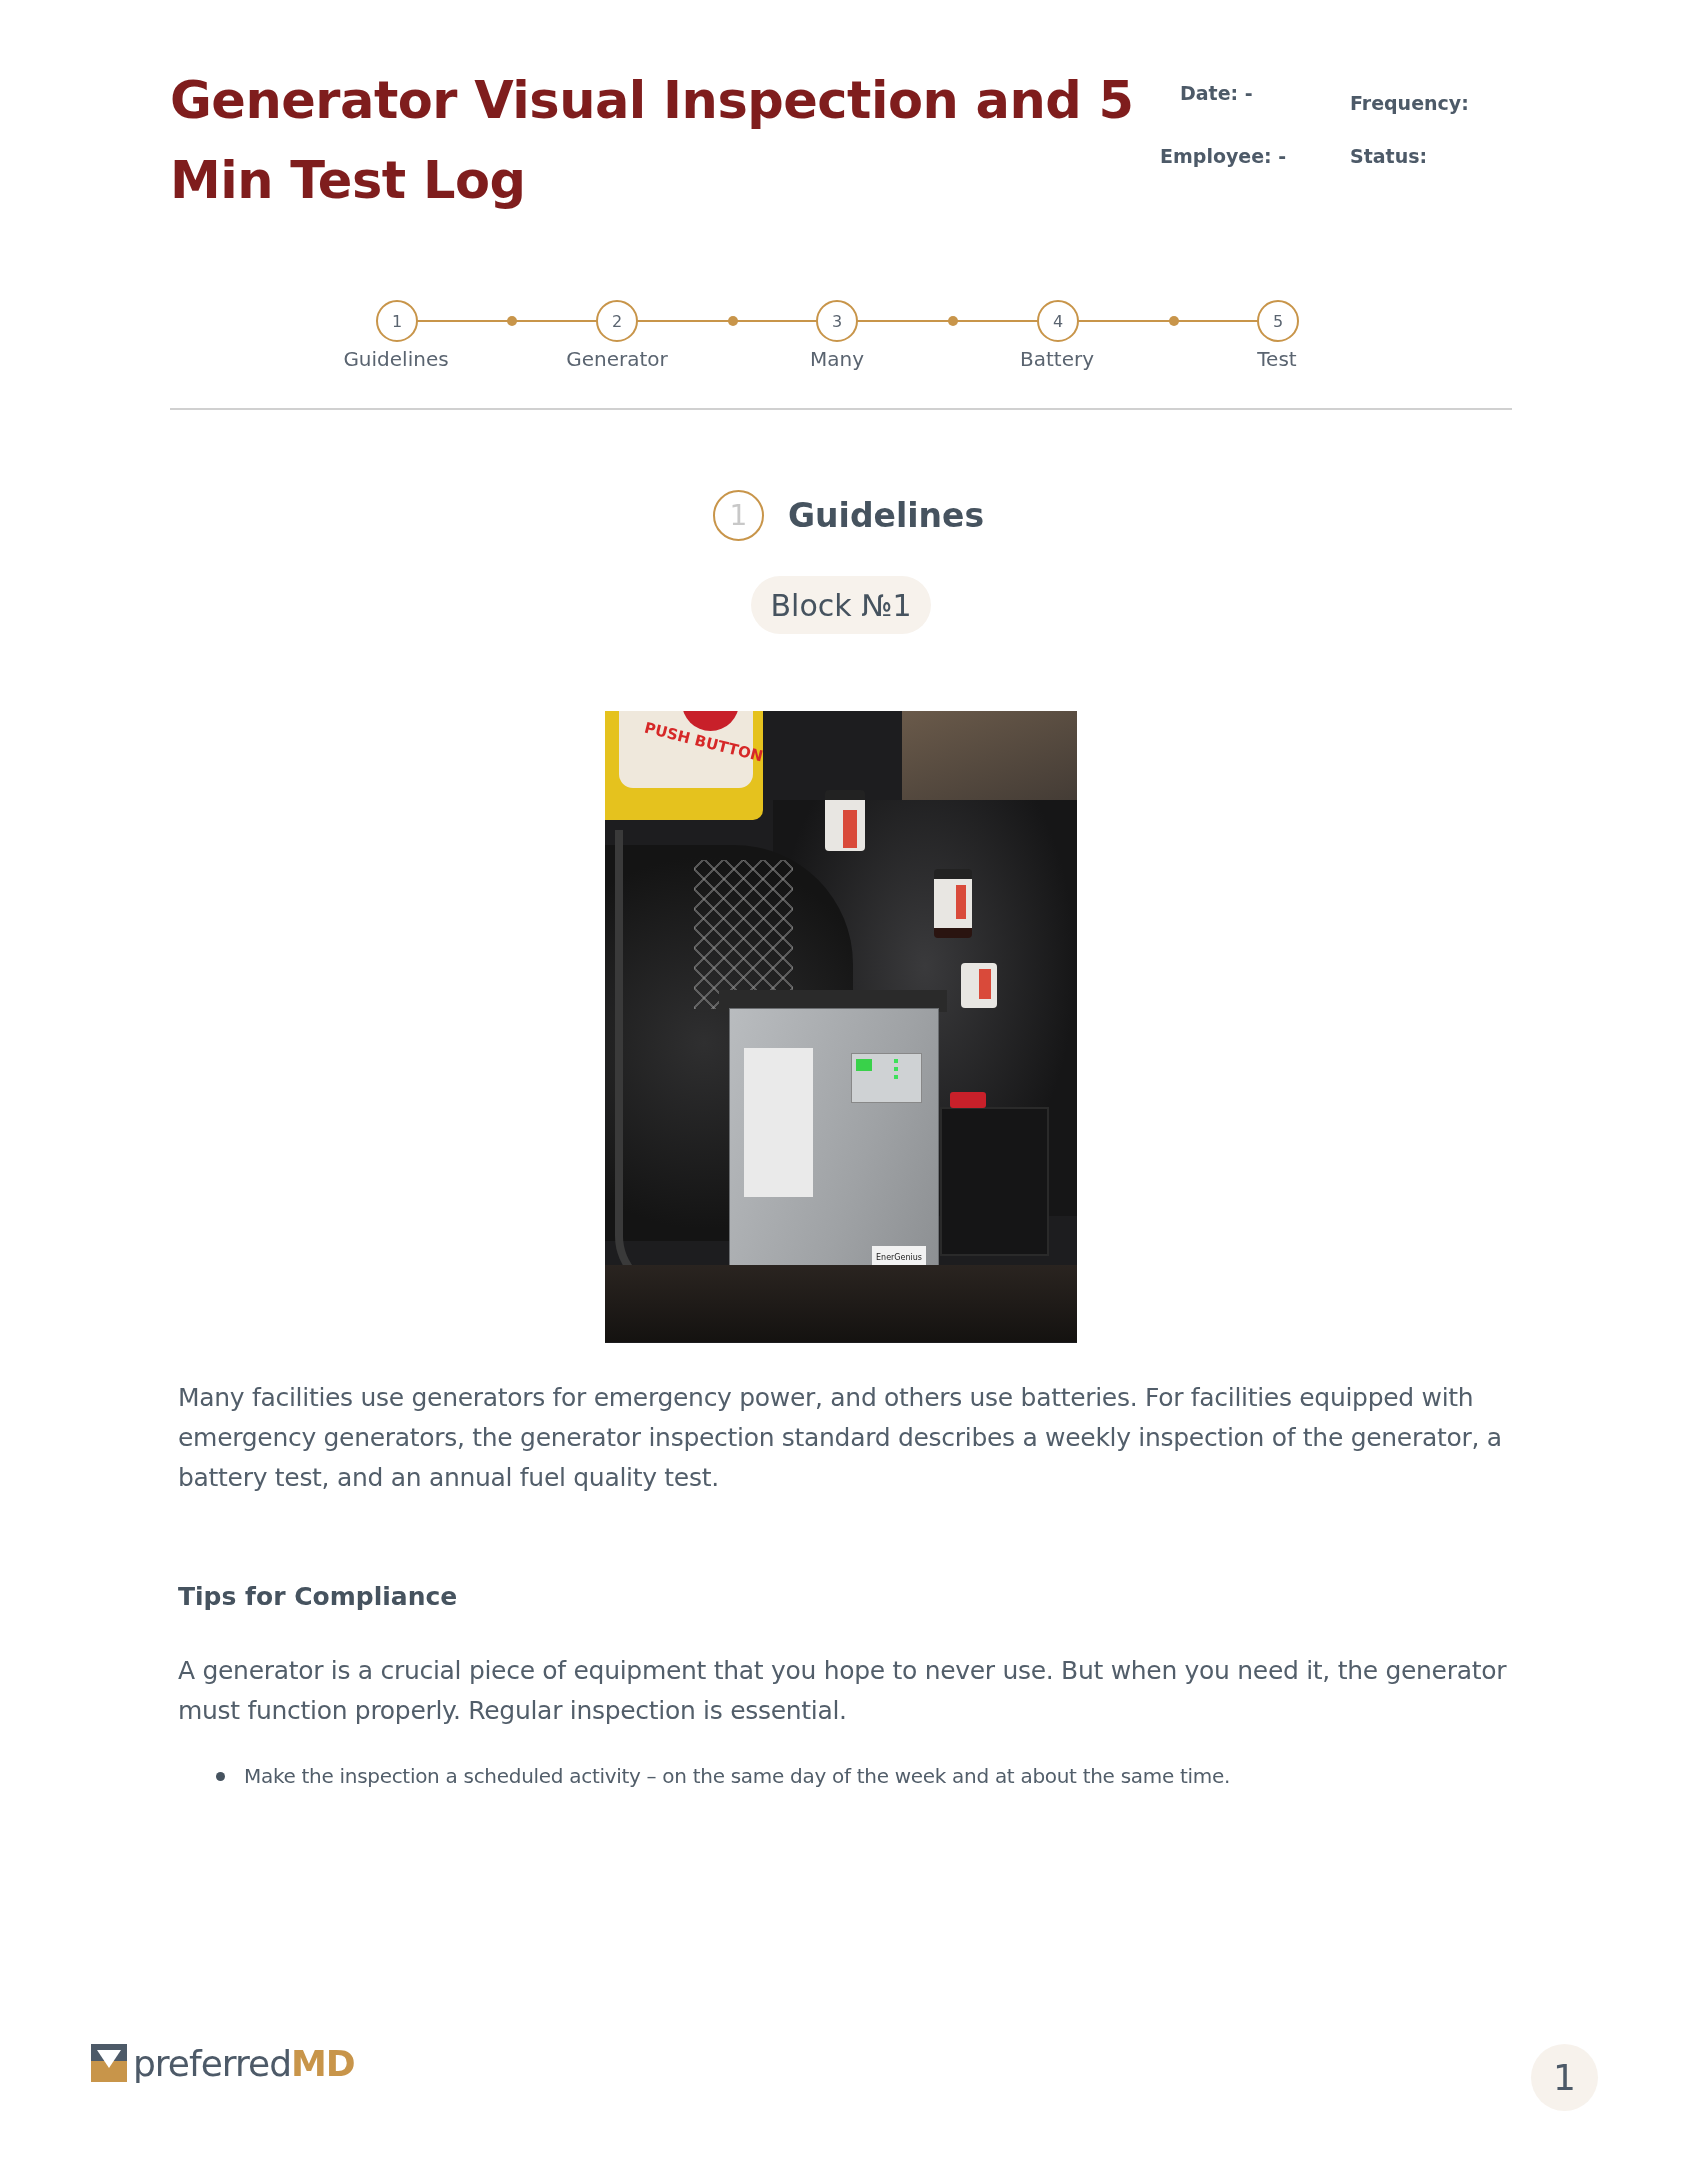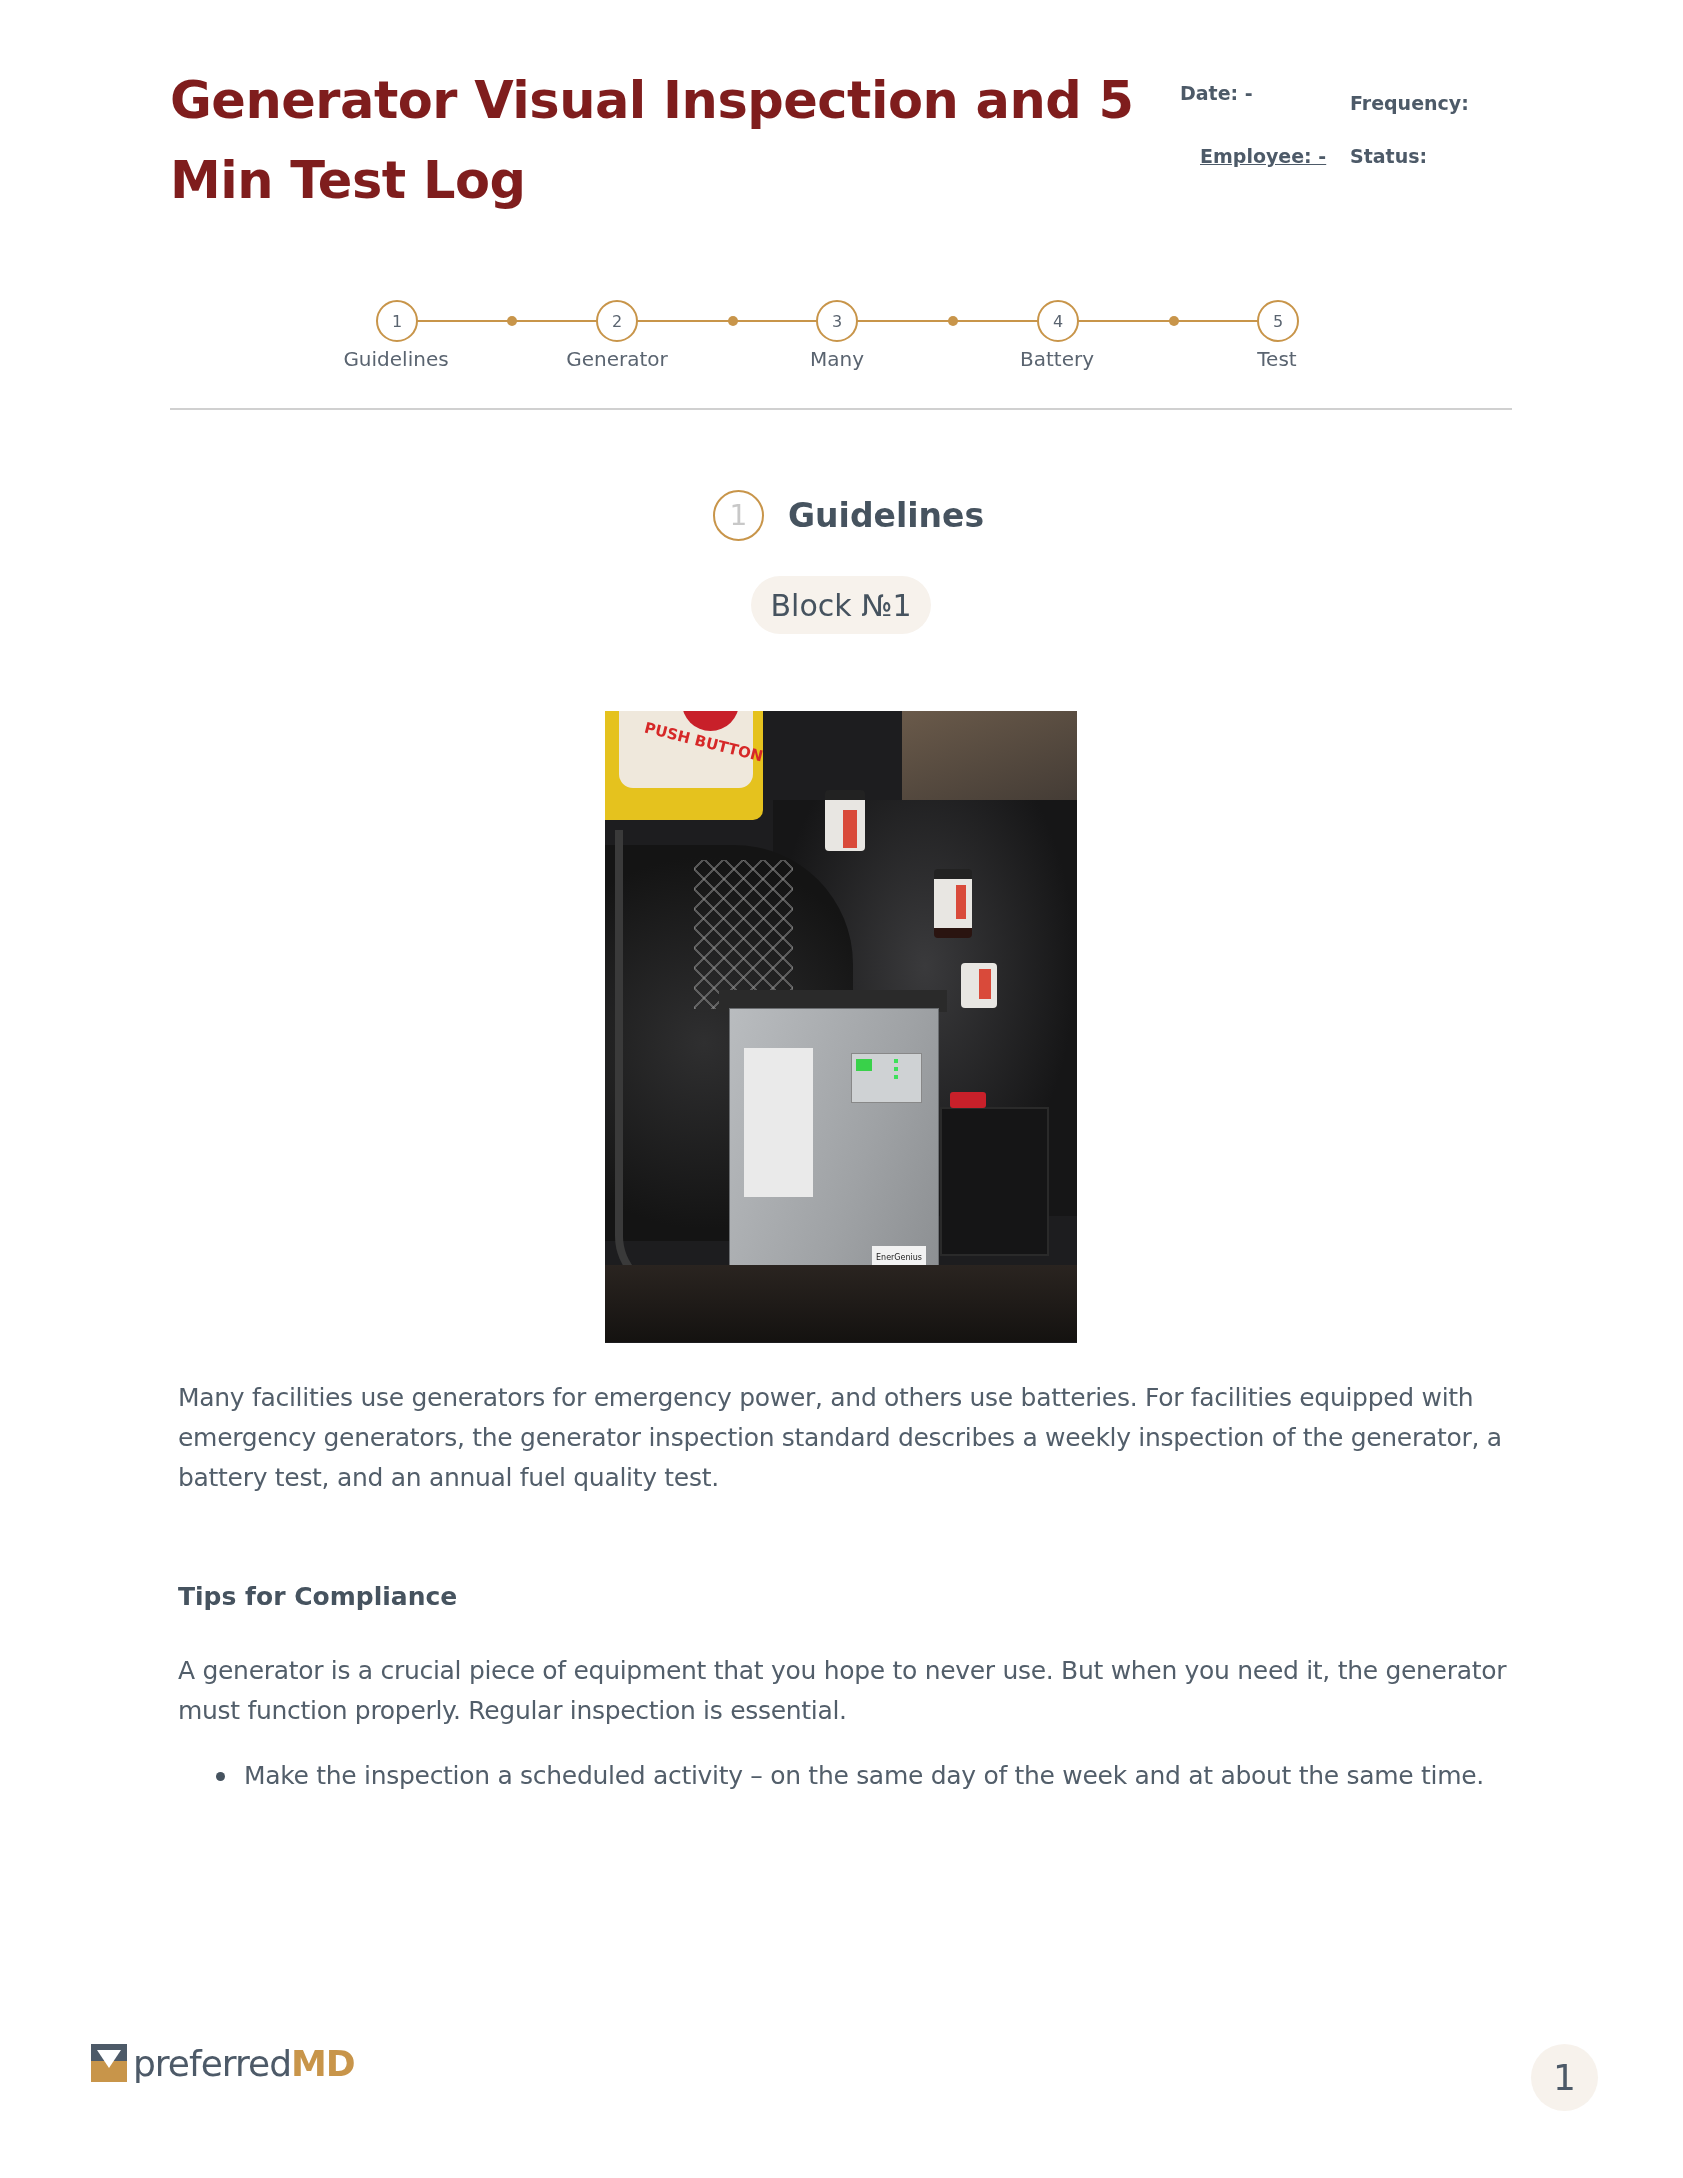--- a/index.html
+++ b/index.html
@@ -11,21 +11,21 @@
     overflow: hidden;
   }
   .title {
     position: absolute; left: 170px; top: 61px; width: 970px;
     font-family: "DejaVu Sans", sans-serif;
     font-weight: bold; font-size: 51px; line-height: 80px;
     color: #7f1d1d; letter-spacing: -0.5px;
   }
   .meta { position: absolute; font-family: "DejaVu Sans", sans-serif; font-weight: bold; font-size: 19px; color: #4d5a68; }
   .meta-date { left: 1180px; top: 82px; }
-  .meta-employee { left: 1200px; top: 145px; text-decoration: underline; }
+  .meta-employee { left: 1160px; top: 145px; }
   .meta-frequency { left: 1350px; top: 92px; }
   .meta-status { left: 1350px; top: 145px; }
 
   .stepper { position: absolute; left: 327px; top: 297px; width: 990px; height: 79px; }
   .step-line { position: absolute; top: 23px; height: 2px; background: #c8954a; }
   .step-dot { position: absolute; top: 19px; width: 10px; height: 10px; border-radius: 50%; background: #c8954a; }
   .step-circle {
     position: absolute; top: 3px; width: 42px; height: 42px; border-radius: 50%;
     border: 2px solid #c8954a; background: #fff;
     display: flex; align-items: center; justify-content: center;
@@ -89,21 +89,21 @@
     position: absolute; left: 178px; width: 1346px;
     font-size: 25px; line-height: 40px; color: #525e6a;
     font-family: "DejaVu Sans", sans-serif; letter-spacing: -0.3px;
   }
   .para-intro { top: 1370px; margin-top: 8px; }
   .tips-heading { position: absolute; left: 178px; top: 1582px; font-size: 25px; font-weight: bold; color: #46535f; font-family: "DejaVu Sans", sans-serif; }
   .para-tips { top: 1651px; }
   .bullets { position: absolute; left: 178px; top: 1756px; width: 1346px; list-style: none; }
   .bullet {
     position: relative; padding-left: 66px;
-    font-size: 25px; line-height: 40px; color: #525e6a;
+    font-size: 20px; line-height: 40px; color: #525e6a;
     font-family: "DejaVu Sans", sans-serif; letter-spacing: -0.3px;
   }
   .bullet + .bullet { margin-top: 8px; }
   .bullet .dot { position: absolute; left: 38px; top: 16px; width: 9px; height: 9px; border-radius: 50%; background: #46535f; }
   .sub { list-style: none; }
   .sub-item { position: relative; padding-left: 66px; }
   .sub-item .ring { position: absolute; left: 38px; top: 16px; width: 9px; height: 9px; border-radius: 50%; border: 2px solid #46535f; }
 
   .footer-logo { position: absolute; left: 91px; top: 2039px; height: 48px; display: flex; align-items: center; }
   .logo-mark { position: relative; width: 36px; height: 38px; }

